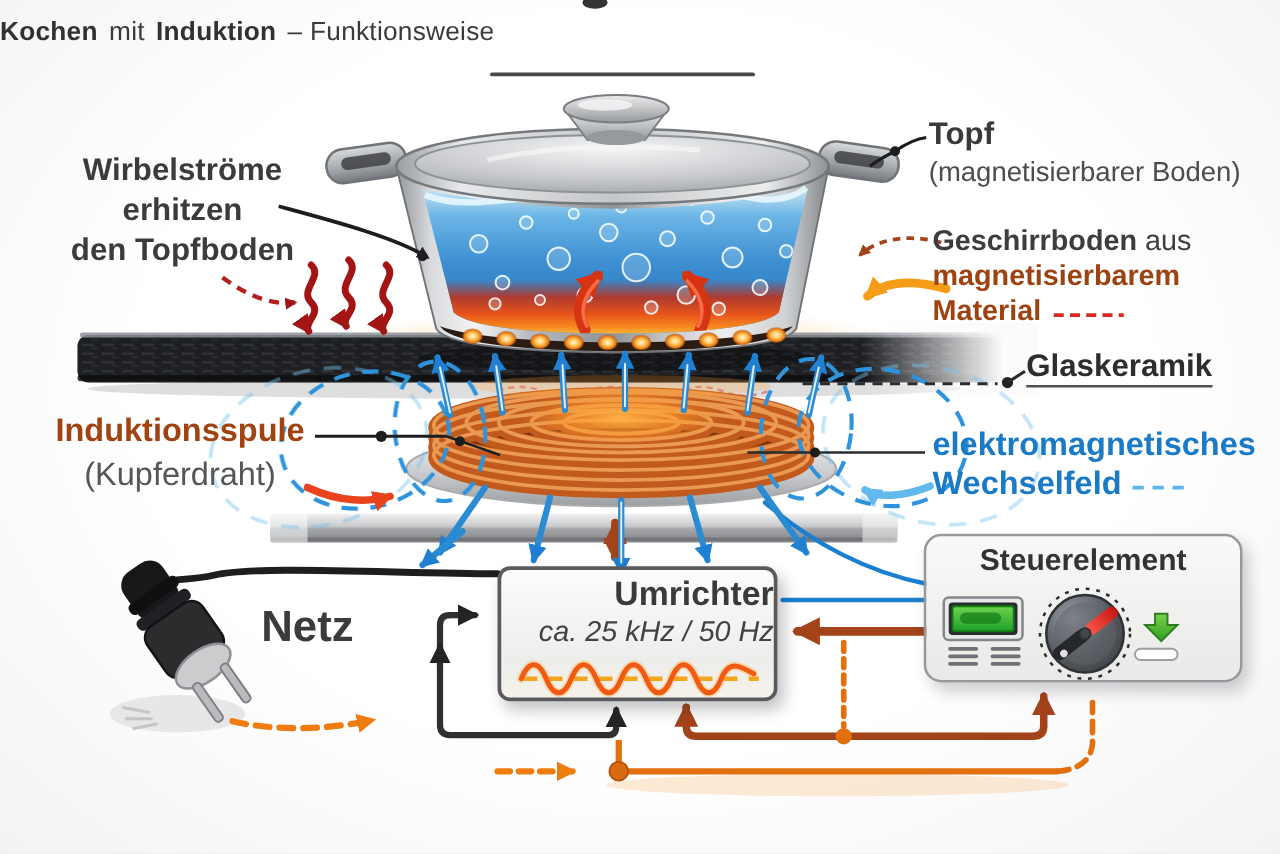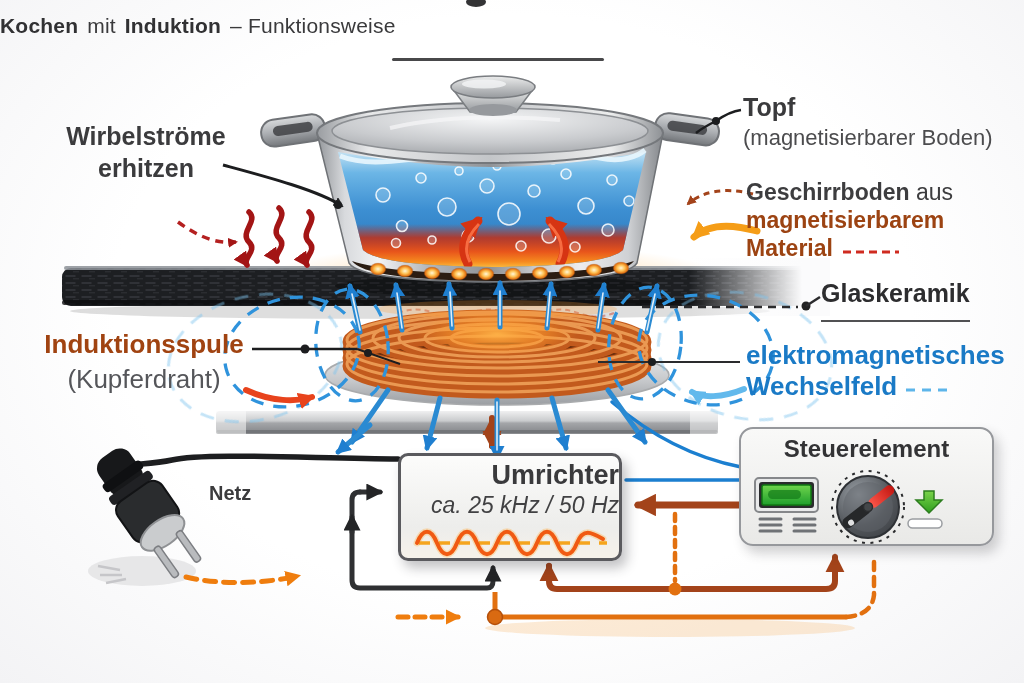--- a/index.html
+++ b/index.html
@@ -16,27 +16,27 @@
   .wirbel{left:38px;top:120px;width:216px;text-align:center;font-weight:bold;
     font-size:25px;line-height:32px;color:#3b3b3d;}
   .topf{left:743px;top:93px;}
   .topf .t{font-weight:bold;font-size:25px;color:#3a3a3c;}
   .topf .s{font-size:22px;color:#4c4c4e;margin-top:3px;}
   .geschirr{left:746px;top:178px;font-size:23px;line-height:28px;}
   .geschirr .g1{color:#3d3d3f;font-weight:bold;}
   .geschirr .g2{color:#3d3d3f;}
   .geschirr .br{color:#9c4312;font-weight:bold;}
   .glas{left:821px;top:279px;font-size:25px;font-weight:bold;color:#2d2d2f;
-    border-bottom:2.5px solid #515153;padding-bottom:12px;}
+    border-bottom:2.5px solid #515153;padding-bottom:0;}
   .wechsel{left:746px;top:340px;font-size:26px;font-weight:bold;color:#1a7ac6;line-height:31px;}
   .spule{left:36px;top:329px;width:216px;text-align:center;}
   .spule .t{font-size:26px;font-weight:bold;color:#a04311;}
   .spule .s{font-size:26px;color:#55565a;margin-top:4px;}
   .netz{left:209px;top:482px;}
-  .netz .t{font-weight:bold;font-size:20px;color:#3b3b3d;}
+  .netz .t{font-weight:bold;font-size:35px;color:#3b3b3d;}
   .netz .v{font-size:29px;color:#48494b;margin-top:5px;letter-spacing:1px;}
   .box{position:absolute;z-index:2;box-sizing:border-box;}
   .umrichter{left:398px;top:453px;width:224px;height:108px;border:3px solid #5a5a5e;
     border-radius:10px;background:linear-gradient(180deg,#fcfcfb, #ededeb 70%, #f6f2ea);
     box-shadow:5px 7px 12px rgba(40,40,45,.28);text-align:right;}
   .umrichter .t{font-size:27px;font-weight:bold;color:#3a3a3c;margin-top:4px;}
   .umrichter .f{font-size:23px;color:#414143;margin-top:1px;font-style:italic;}
   .steuer{left:739px;top:427px;width:255px;height:119px;border:2px solid #96989c;
     border-radius:14px;background:linear-gradient(180deg,#f9f9f8,#e9e9e7);
     box-shadow:5px 7px 12px rgba(40,40,45,.22);}
@@ -426,20 +426,21 @@
 </svg>
 
 <div class="title-row">
   <span class="b">Kochen</span><span class="sp">mit</span><span class="b sp">Induktion</span><span class="sp">– Funktionsweise</span>
 </div>
 <div class="title-underline"></div>
 
 <div class="lbl wirbel">
   <div>Wirbelströme</div>
   <div>erhitzen</div>
+  <div>den Topfboden</div>
 </div>
 
 <div class="lbl topf">
   <div class="t">Topf</div>
   <div class="s">(magnetisierbarer Boden)</div>
 </div>
 
 <div class="lbl geschirr">
   <div><span class="g1">Geschirrboden</span>
        <span class="g2">aus</span></div>

